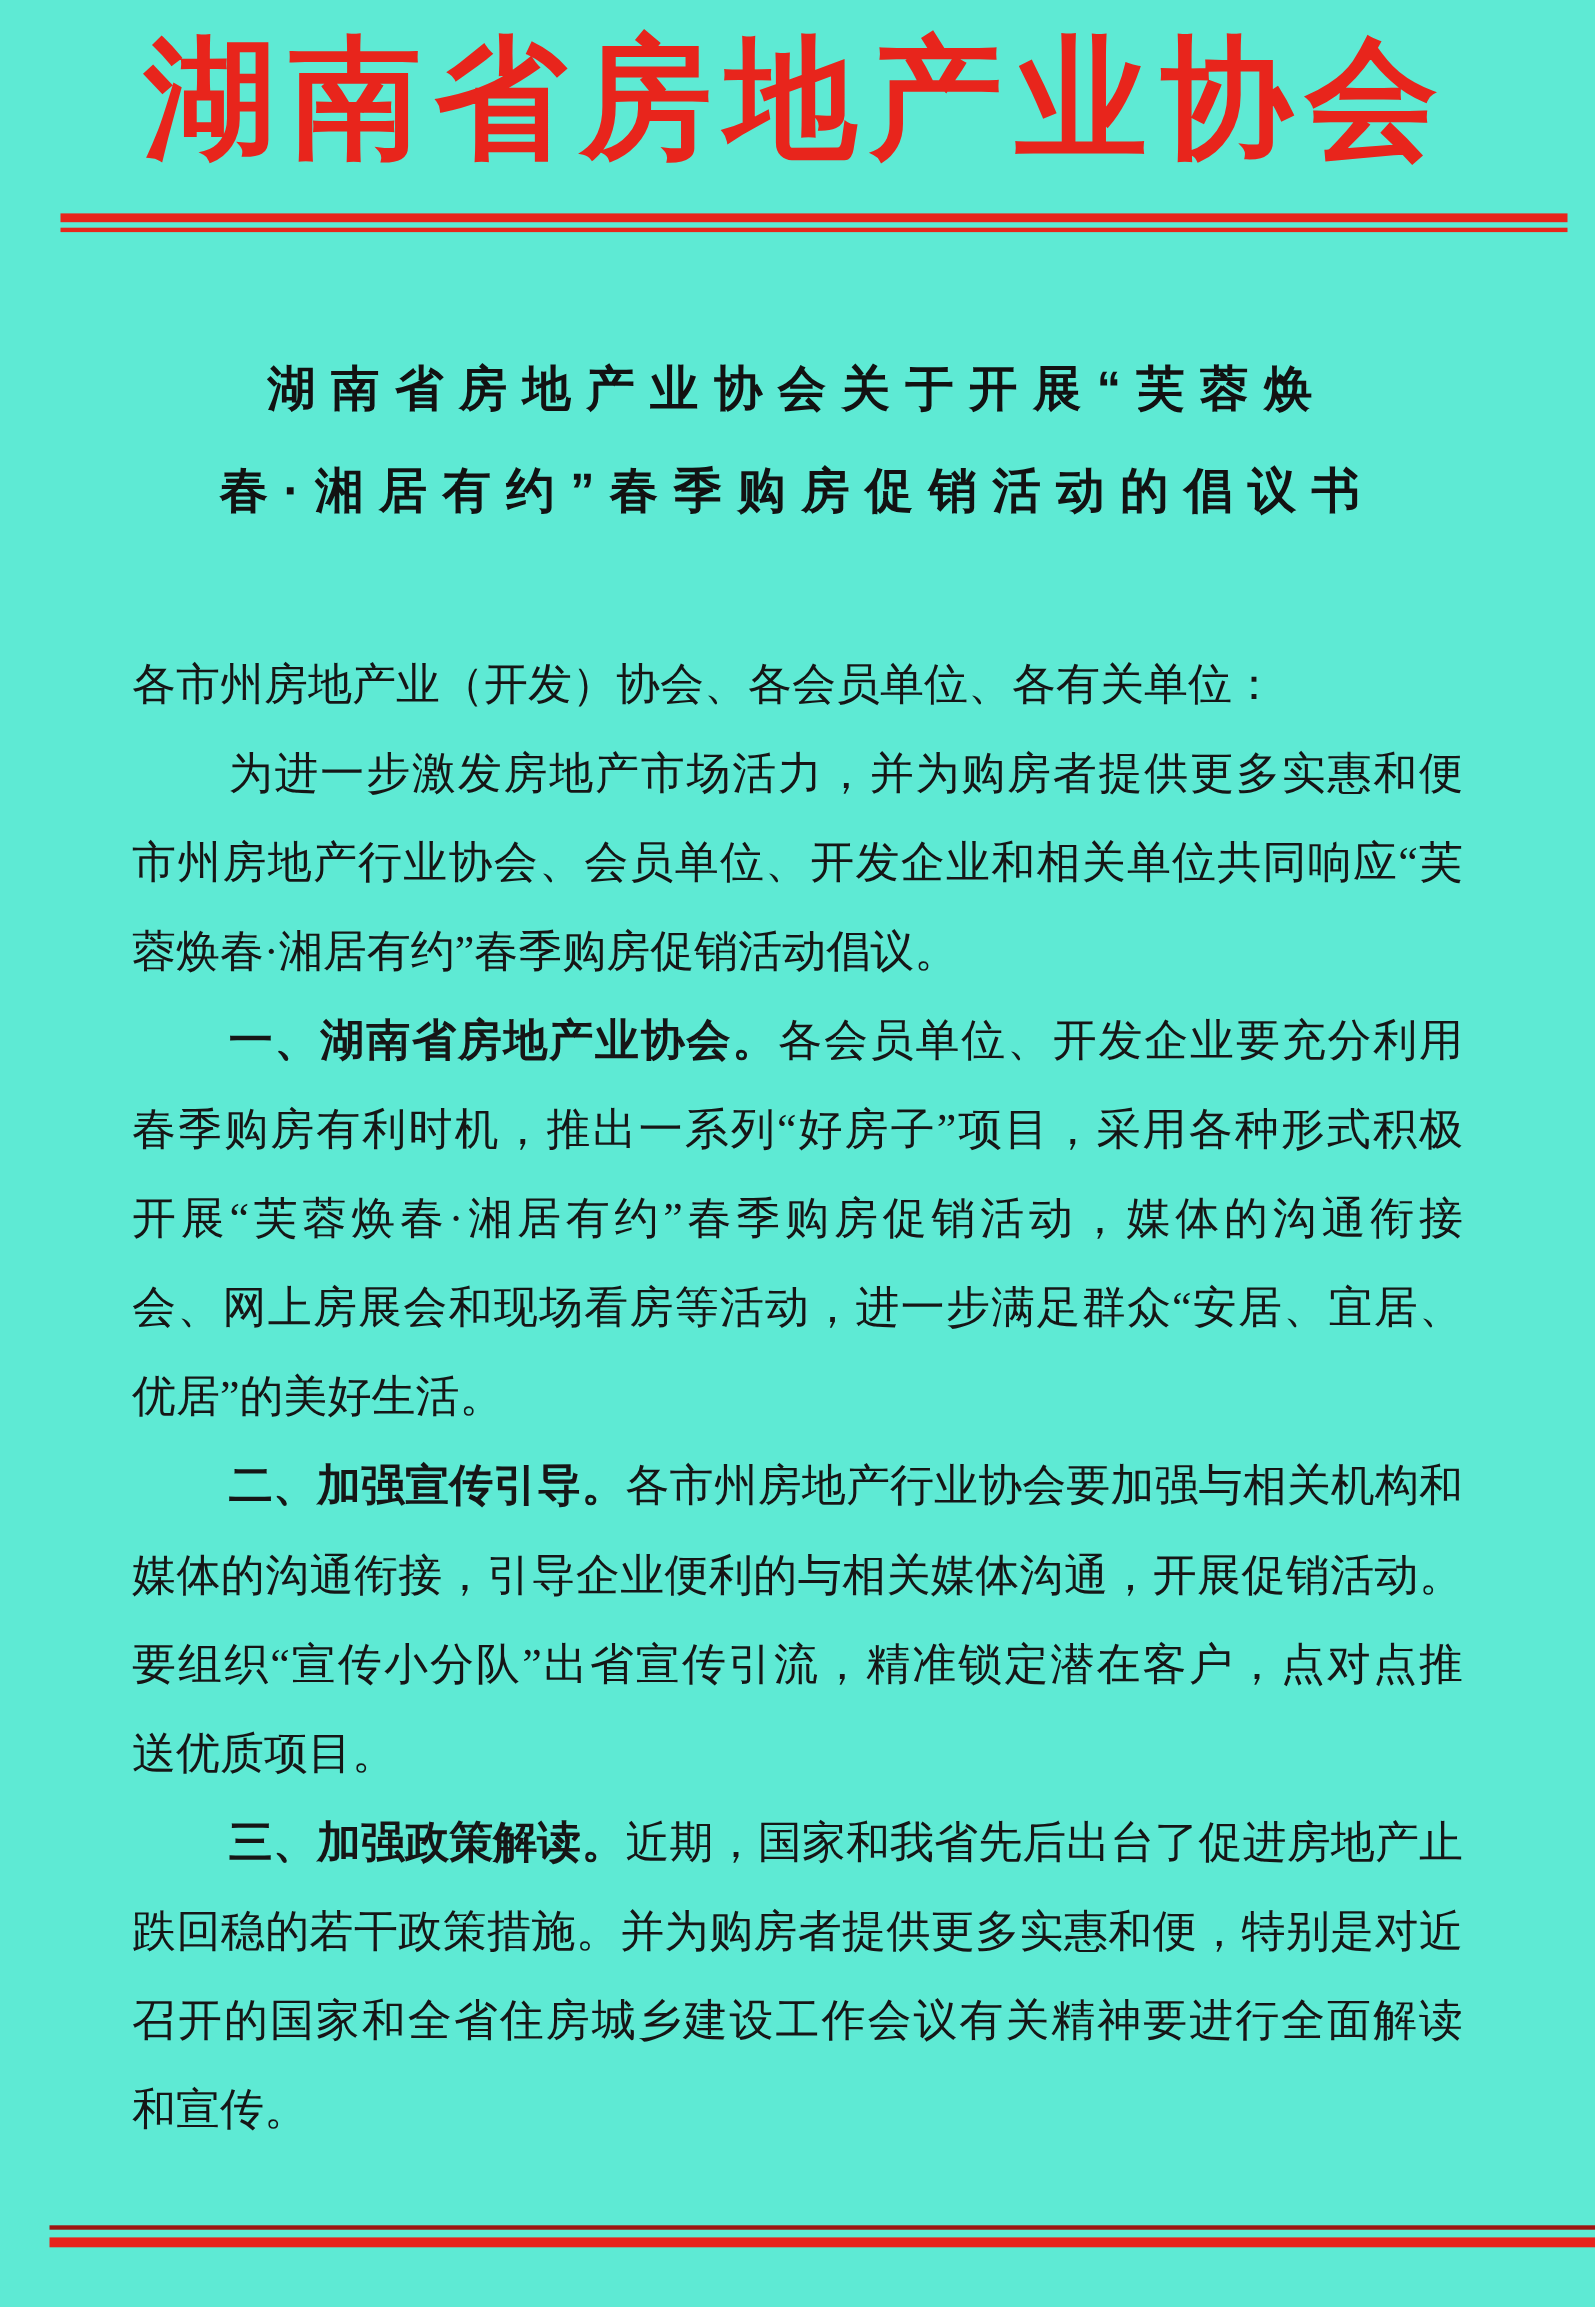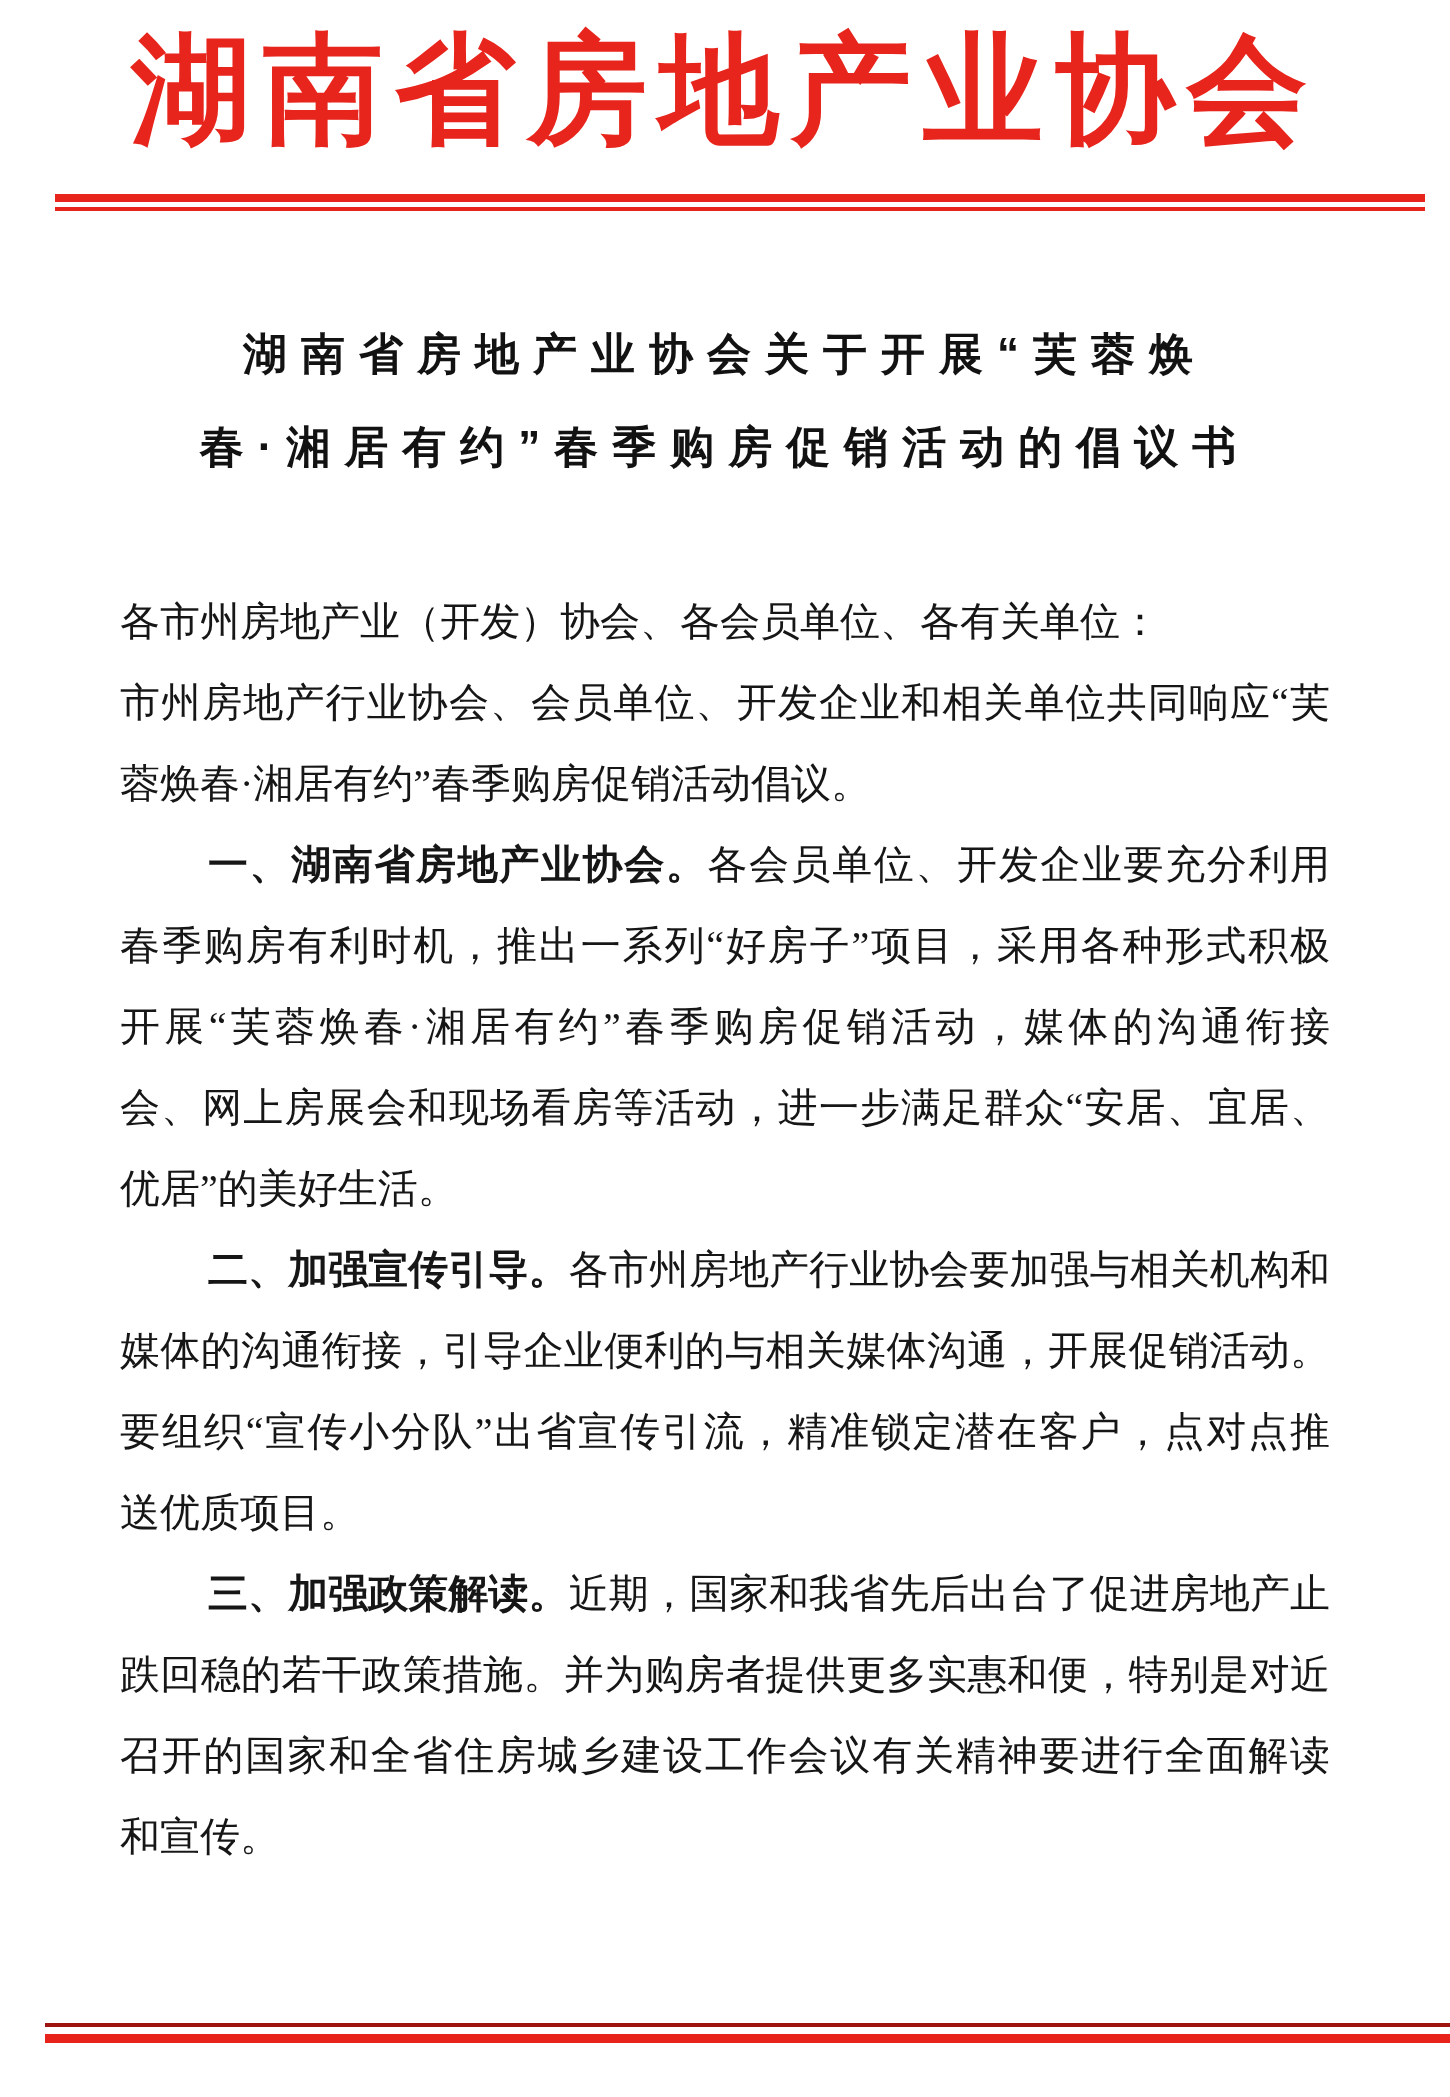--- a/index.html
+++ b/index.html
@@ -1,21 +1,21 @@
 <!DOCTYPE html>
 <html><head>
 <meta charset="utf-8">
 <style>
   html,body{margin:0;padding:0;}
   body{background:#888;}
   .page{
     position:relative;
     width:1450px;height:2097px;
     margin:0 auto;
-    background:#ffffff;
+    background:#5eead4;
     overflow:hidden;
     font-family:"Liberation Serif", serif;
     color:#1a1a1a;
   }
   
   .org-name{
     padding-top:16px;
     line-height:150px;
     font-size:120px;
     font-weight:700;
@@ -80,20 +80,21 @@
     <div class="bar-thin"></div>
   </div>
 
   <div class="doc-title">
     <div>湖南省房地产业协会关于开展“芙蓉焕</div>
     <div>春·湘居有约”春季购房促销活动的倡议书</div>
   </div>
 
   <div class="doc-body">
     <div class="ln left"><span>各市州房地产业（开发）协会、各会员单位、各有关单位：</span></div>
+    <div class="ln ind"><span>为进一步激发房地产市场活力，并为购房者提供更多实惠和便</span></div>
     <div class="ln"><span>市州房地产行业协会、会员单位、开发企业和相关单位共同响应“芙</span></div>
     <div class="ln left"><span>蓉焕春·湘居有约”春季购房促销活动倡议。</span></div>
     <div class="ln ind"><b class="lead">一、湖南省房地产业协会。</b><span>各会员单位、开发企业要充分利用</span></div>
     <div class="ln"><span>春季购房有利时机，推出一系列“好房子”项目，采用各种形式积极</span></div>
     <div class="ln"><span>开展“芙蓉焕春·湘居有约”春季购房促销活动，媒体的沟通衔接</span></div>
     <div class="ln"><span>会、网上房展会和现场看房等活动，进一步满足群众“安居、宜居、</span></div>
     <div class="ln left"><span>优居”的美好生活。</span></div>
     <div class="ln ind"><b class="lead">二、加强宣传引导。</b><span>各市州房地产行业协会要加强与相关机构和</span></div>
     <div class="ln"><span>媒体的沟通衔接，引导企业便利的与相关媒体沟通，开展促销活动。</span></div>
     <div class="ln"><span>要组织“宣传小分队”出省宣传引流，精准锁定潜在客户，点对点推</span></div>

